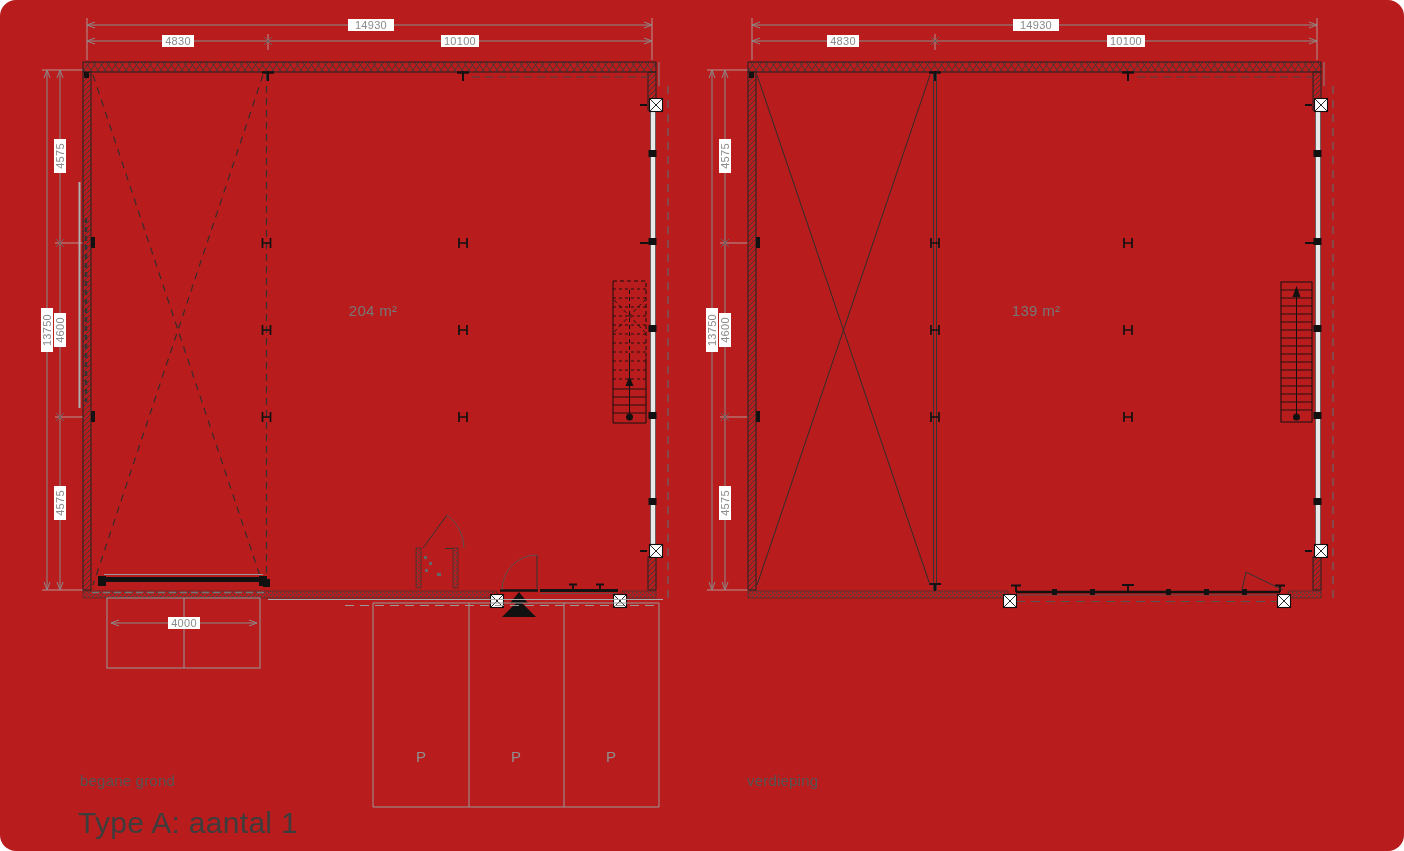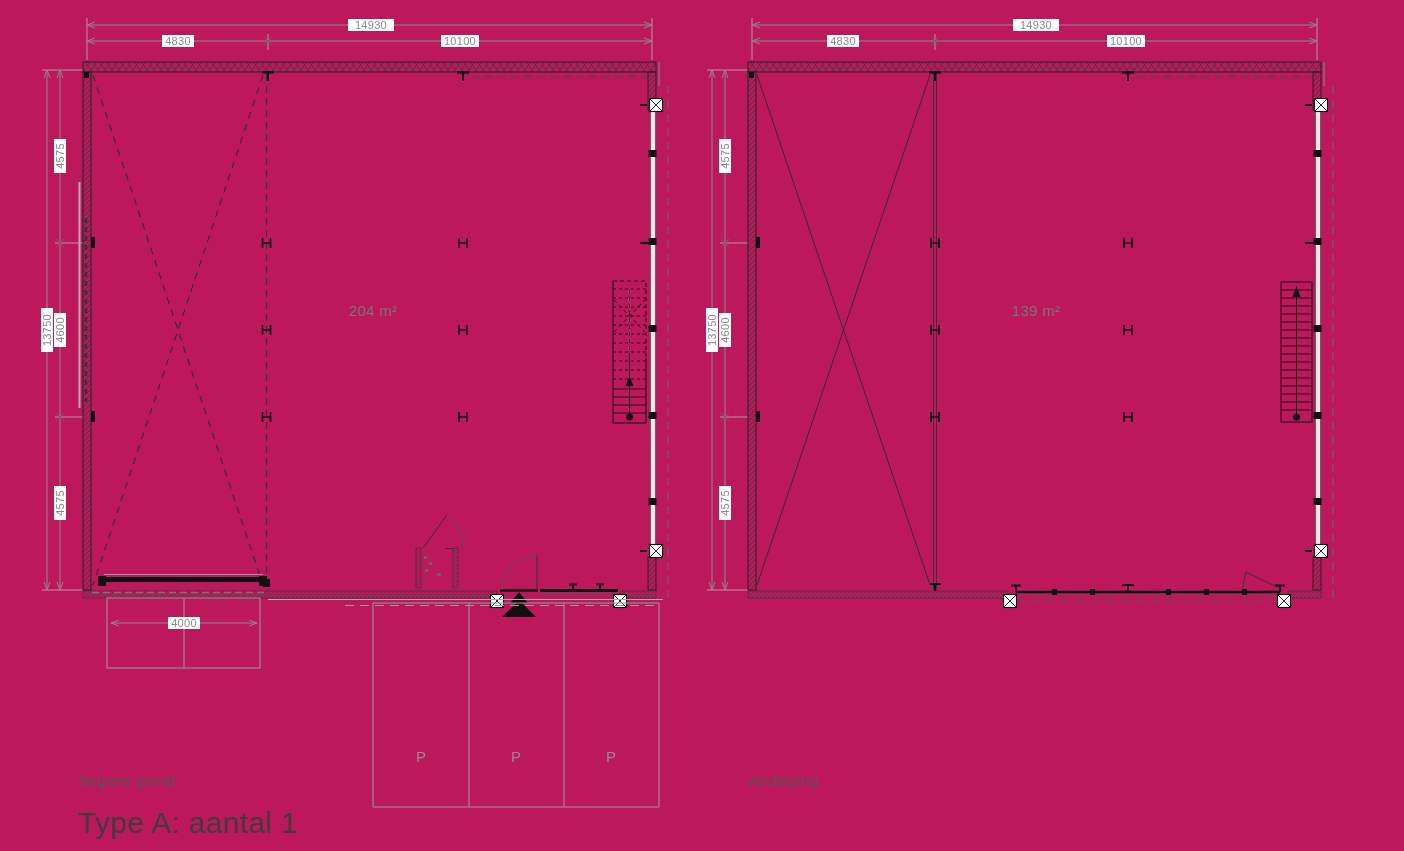--- a/index.html
+++ b/index.html
@@ -1,17 +1,17 @@
 <!DOCTYPE html>
 <html><head>
 <meta charset="utf-8">
 <style>
   html,body{margin:0;padding:0;background:#fff;}
-  .stage{position:relative;width:1404px;height:851px;background:#be185d;overflow:hidden;
-         font-family:"Liberation Sans",sans-serif;}
+  .stage{position:relative;width:1404px;height:851px;background:#b91c1c;overflow:hidden;
+         font-family:"Liberation Sans",sans-serif;border-radius:16px;}
   svg{position:absolute;left:0;top:0;}
   text{font-family:"Liberation Sans","DejaVu Sans",sans-serif;}
   .dimtxt{fill:#8a8a8a;font-size:11px;letter-spacing:.3px;}
   .areatxt{fill:#777;font-size:15px;letter-spacing:.3px;}
   .planlabel{fill:#555;font-size:15px;letter-spacing:.2px;}
   .ptxt{fill:#8f8f8f;font-size:15px;}
   .title{fill:#3d3d3d;font-size:30px;letter-spacing:.3px;}
   .dimline{stroke:#8a8a8a;stroke-width:1;fill:none;}
   .witness{stroke:#b5b5b5;stroke-width:.8;fill:none;}
   .wallstroke{stroke:#222;stroke-width:1;}

